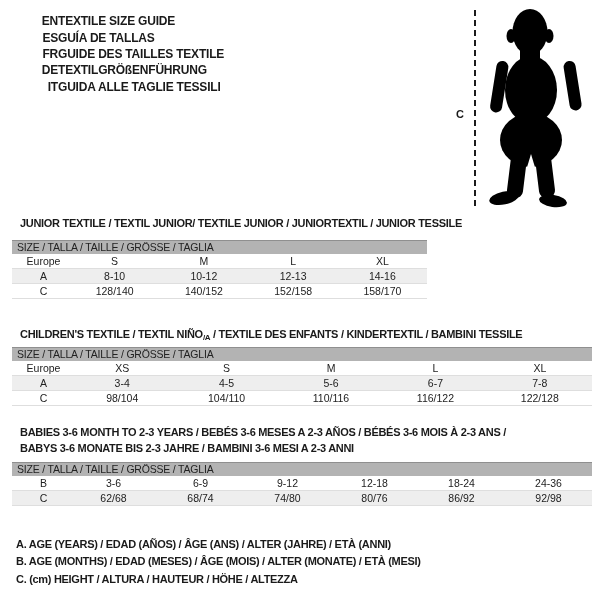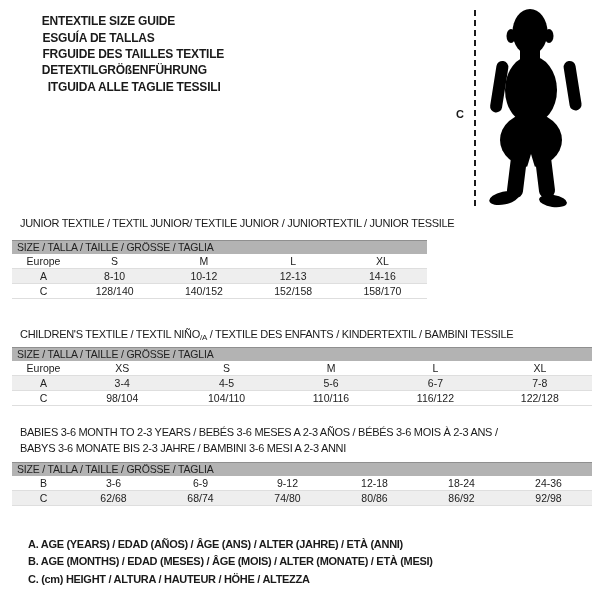--- a/index.html
+++ b/index.html
@@ -15,21 +15,21 @@
   .lang-code { width:36px; }
 
   
   .measure-line { position:absolute; left:474px; top:10px; height:196px;
                   border-left:2px dashed #1b1b1b; }
   .c-label { position:absolute; left:456px; top:108px;
              font-size:11px; font-weight:bold; }
   .baby-svg { position:absolute; left:480px; top:6px; }
 
   
-  .sec-title { position:absolute; font-weight:normal; font-size:11px;
+  .sec-title { position:absolute; font-weight:bold; font-size:11px;
                letter-spacing:-0.3px; white-space:nowrap; }
   .sec-title span { white-space:pre; }
   #sec1-title { left:20px; top:217px; }
   #sec2-title { left:20px; top:328px; }
   #sec3-title { left:20px; top:424px; line-height:16px; }
   .sub-a { font-size:8px; vertical-align:-2px; }
 
   
   .size-table { position:absolute; left:12px; }
   #table1 { top:240px; width:415px; }
@@ -38,21 +38,21 @@
   .thead { height:13px; line-height:13px; background:#b3b3b3;
            border-top:1px solid #8f8f8f; font-size:10.5px; padding-left:5px;
            color:#222; letter-spacing:-0.2px; }
   .trow { display:flex; height:14px; line-height:14px; font-size:10.5px;
           border-bottom:1px solid #dedede; color:#222; }
   .trow.alt { background:#eeeeee; }
   .tlabel { width:58px; padding-left:5px; box-sizing:border-box; text-align:center; }
   .tcell { flex:1; text-align:center; }
 
   
-  .legend { position:absolute; left:28px; top:536px; }
+  .legend { position:absolute; left:16px; top:536px; }
   .legend-line { font-weight:bold; font-size:11px; letter-spacing:-0.3px;
                  line-height:17.3px; white-space:nowrap; }
 </style>
 </head>
 <body>
 
 <div class="page">
 
   <div class="lang-list">
     <div class="lang-row">
@@ -167,21 +167,21 @@
       <span class="tcell">9-12</span>
       <span class="tcell">12-18</span>
       <span class="tcell">18-24</span>
       <span class="tcell">24-36</span>
     </div>
     <div class="trow alt">
       <span class="tlabel">C</span>
       <span class="tcell">62/68</span>
       <span class="tcell">68/74</span>
       <span class="tcell">74/80</span>
-      <span class="tcell">80/86</span>
+      <span class="tcell">80/76</span>
       <span class="tcell">86/92</span>
       <span class="tcell">92/98</span>
     </div>
   </div>
 
   <div class="legend">
     <div class="legend-line">A. AGE (YEARS) / EDAD (AÑOS) / ÂGE (ANS) / ALTER (JAHRE) / ETÀ (ANNI)</div>
     <div class="legend-line">B. AGE (MONTHS) / EDAD (MESES) / ÂGE (MOIS) / ALTER (MONATE) / ETÀ (MESI)</div>
     <div class="legend-line">C. (cm) HEIGHT / ALTURA / HAUTEUR / HÖHE / ALTEZZA</div>
   </div>

